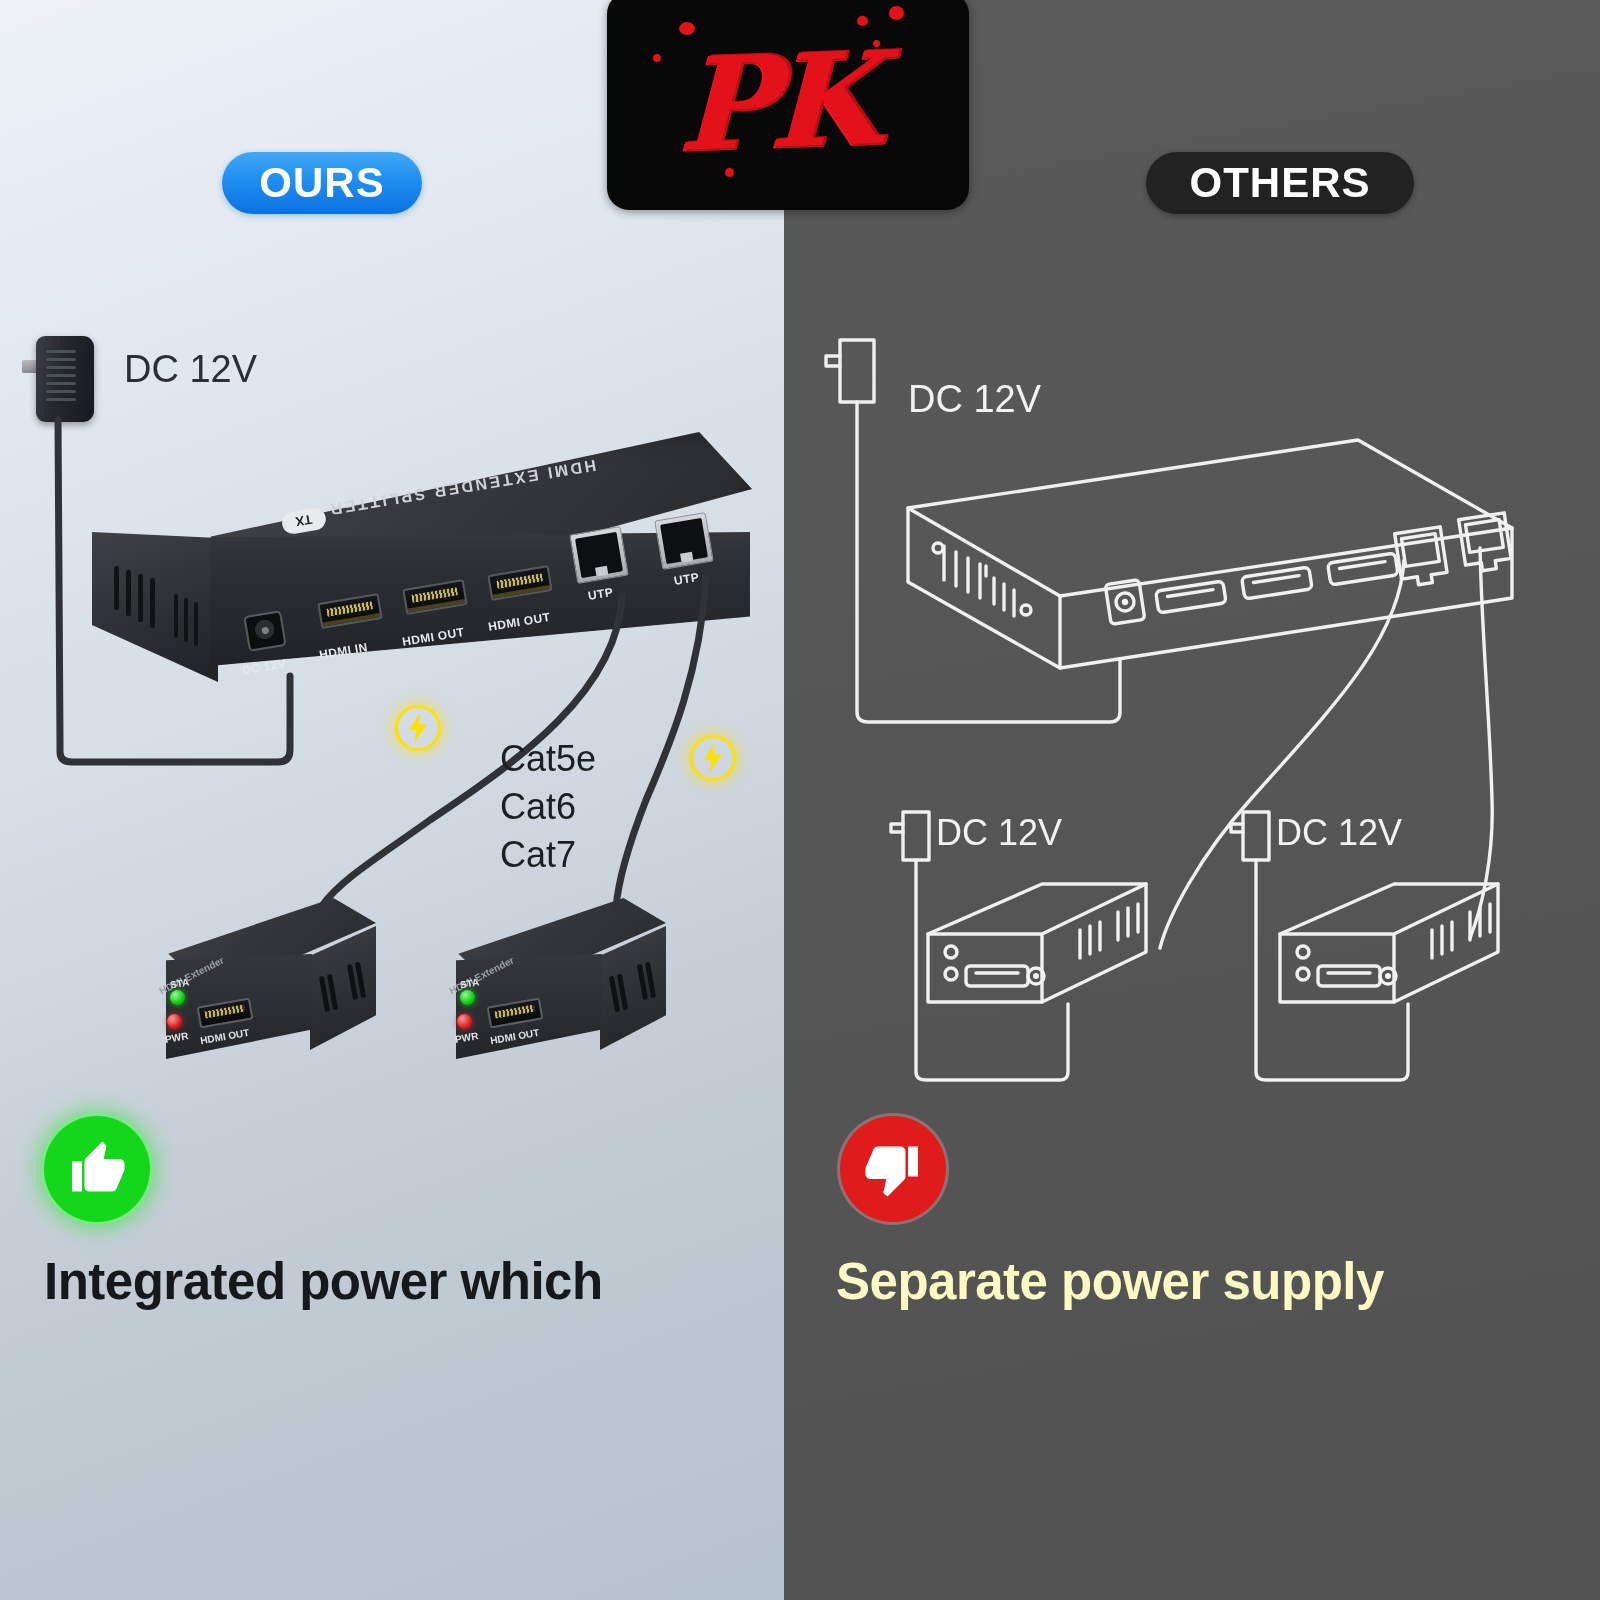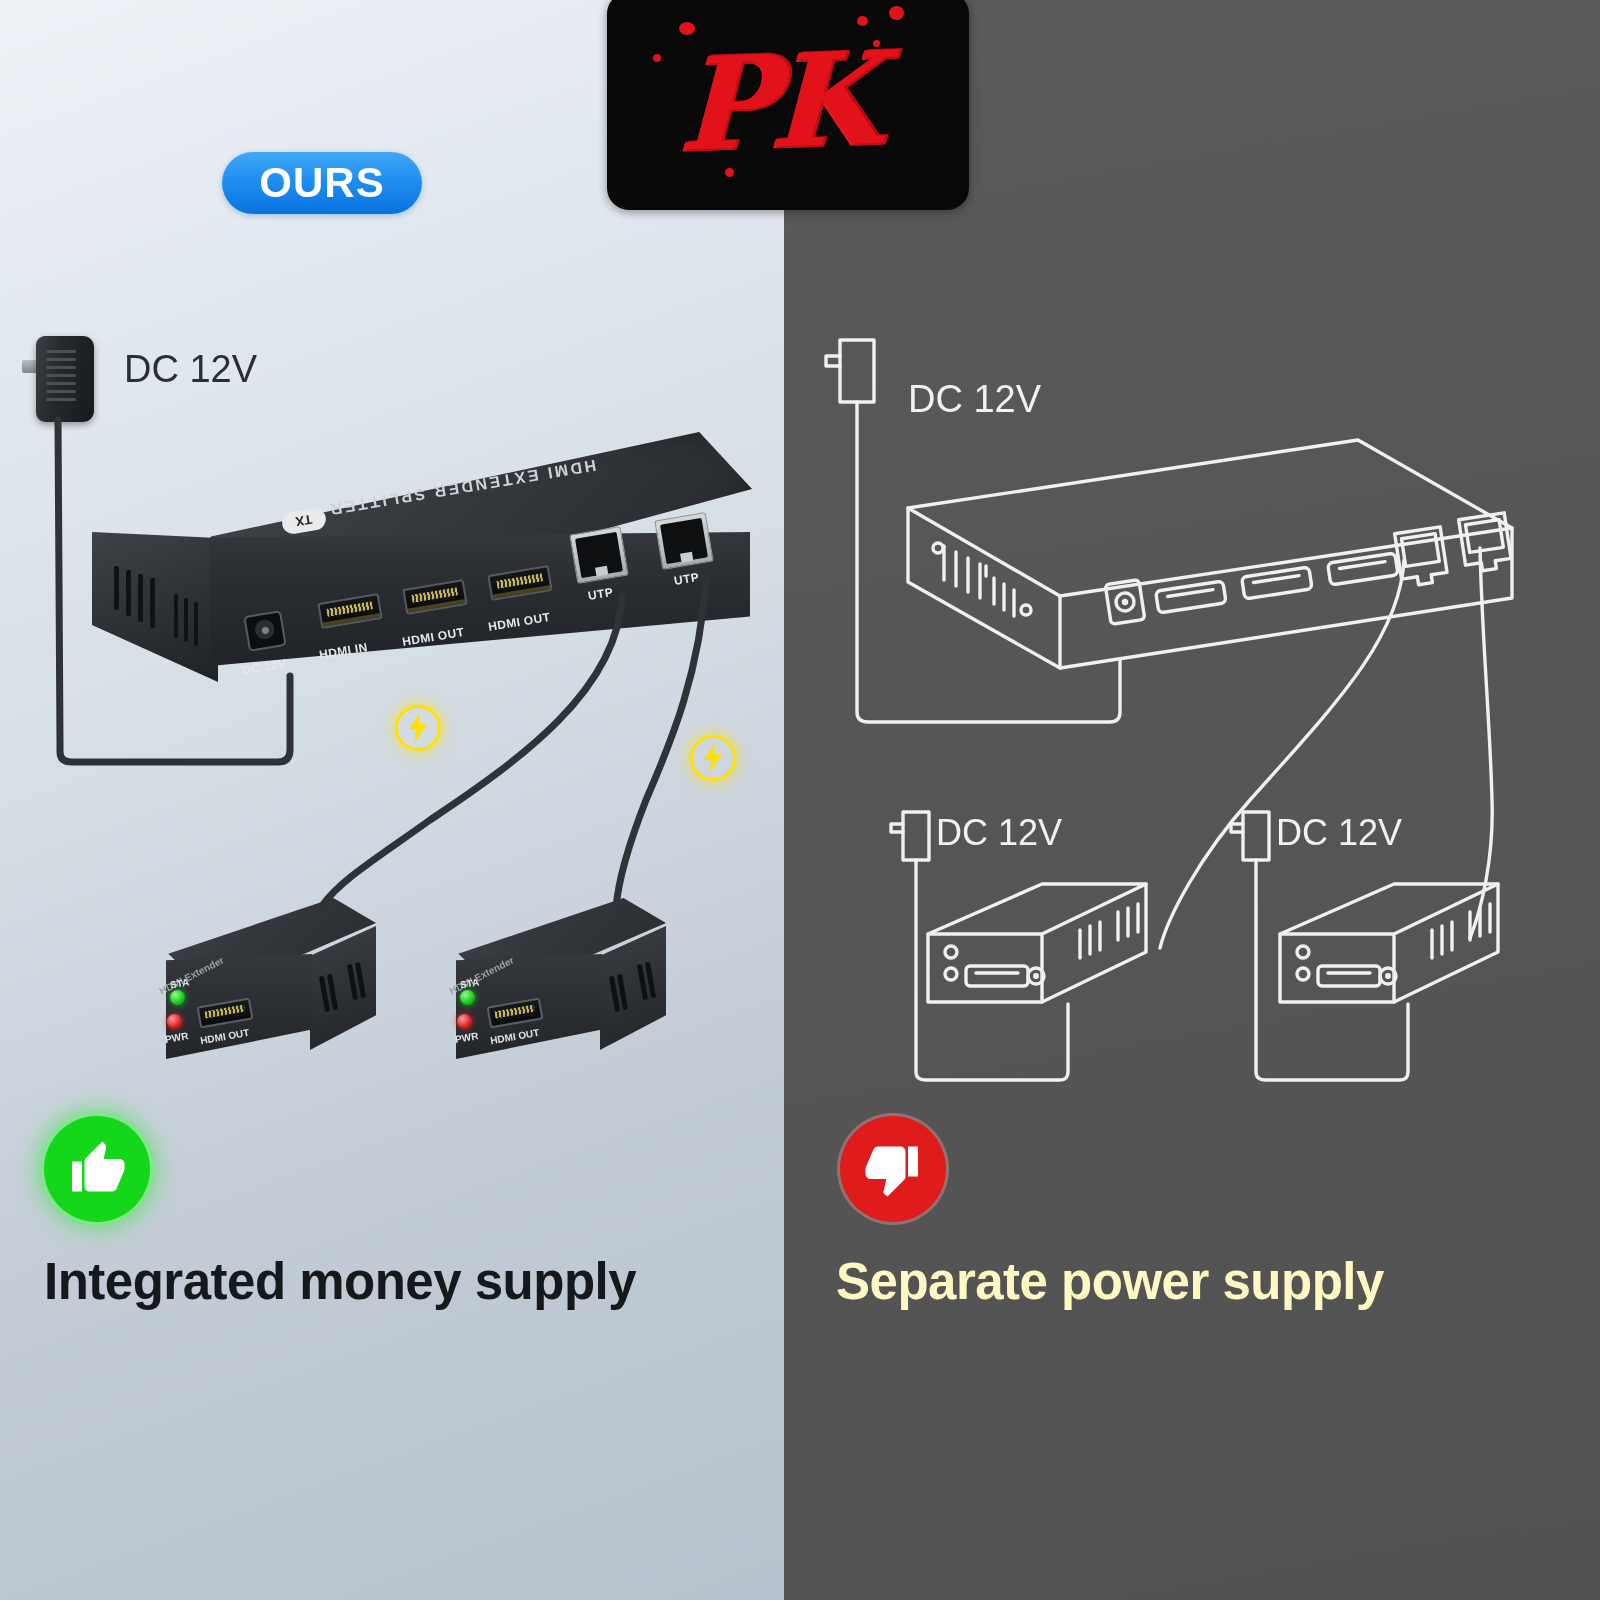--- a/index.html
+++ b/index.html
@@ -250,20 +250,23 @@
     <div class="pk-splat" style="left:250px; top:24px;  width:11px; height:10px;"></div>
     <div class="pk-splat" style="left:282px; top:14px;  width:15px; height:14px;"></div>
     <div class="pk-splat" style="left:266px; top:48px;  width:7px;  height:7px;"></div>
     <div class="pk-splat" style="left:118px; top:176px; width:9px;  height:9px;"></div>
     <div class="pk-splat" style="left:46px;  top:62px;  width:8px;  height:8px;"></div>
     <span class="pk-text">PK</span>
   </div>
 
   <div class="badge badge-ours">
     <span>OURS</span>
+  </div>
+  <div class="badge badge-others">
+    <span>OTHERS</span>
   </div>
 
   <div class="stage">
 
     <div class="adapter">
       <div class="prong"></div>
       <div class="body">
         <div class="vent" style="left:10px; top:14px; width:30px;"></div>
         <div class="vent" style="left:10px; top:22px; width:30px;"></div>
         <div class="vent" style="left:10px; top:30px; width:30px;"></div>
@@ -432,33 +435,38 @@
       </svg>
   </div>
   <div class="bolt" style="left:690px; top:735px;">
     <svg viewBox="0 0 24 32">
         <polygon points="14,0 2,18 10,18 8,32 22,12 13,12"></polygon>
       </svg>
   </div>
 
   <div class="lbl" style="left:124px; top:348px; font-size:38px;">DC 12V</div>
 
+  <div class="cat-stack">
+    <div>Cat5e</div>
+    <div>Cat6</div>
+    <div>Cat7</div>
+  </div>
 
   <div class="lbl-w" style="left:908px;  top:378px; font-size:38px;">DC 12V</div>
   <div class="lbl-w" style="left:936px;  top:812px; font-size:36px;">DC 12V</div>
   <div class="lbl-w" style="left:1276px; top:812px; font-size:36px;">DC 12V</div>
 
   <div class="thumb-ico thumb-up">
     <svg viewBox="0 0 24 24">
         <path d="M2 21h4V9H2v12zM23 10c0-1.1-.9-2-2-2h-6.31l.95-4.57.03-.32c0-.41-.17-.79-.44-1.06L14.17 1 7.59 7.59C7.22 7.95 7 8.45 7 9v10c0 1.1.9 2 2 2h9c.83 0 1.54-.5 1.84-1.22l3.02-7.05c.09-.23.14-.47.14-.73v-2z"></path>
       </svg>
   </div>
   <div class="thumb-ico thumb-down">
     <svg viewBox="0 0 24 24">
         <path d="M22 3h-4v12h4V3zM1 14c0 1.1.9 2 2 2h6.31l-.95 4.57-.3.32c0 .41.17.79.44 1.06L9.83 23l6.59-6.59c.36-.36.58-.86.58-1.41V5c0-1.1-.9-2-2-2H6c-.83 0-1.54.5-1.84 1.22l-3.02 7.05c-.09.23-.14.47-.14.73v2z"></path>
       </svg>
   </div>
 
-  <div class="heading h-left">Integrated money supply</div>
+  <div class="heading h-left">Integrated power which</div>
   <div class="heading h-right">Separate power supply</div>
 
 
 </div>
 
 </body></html>

